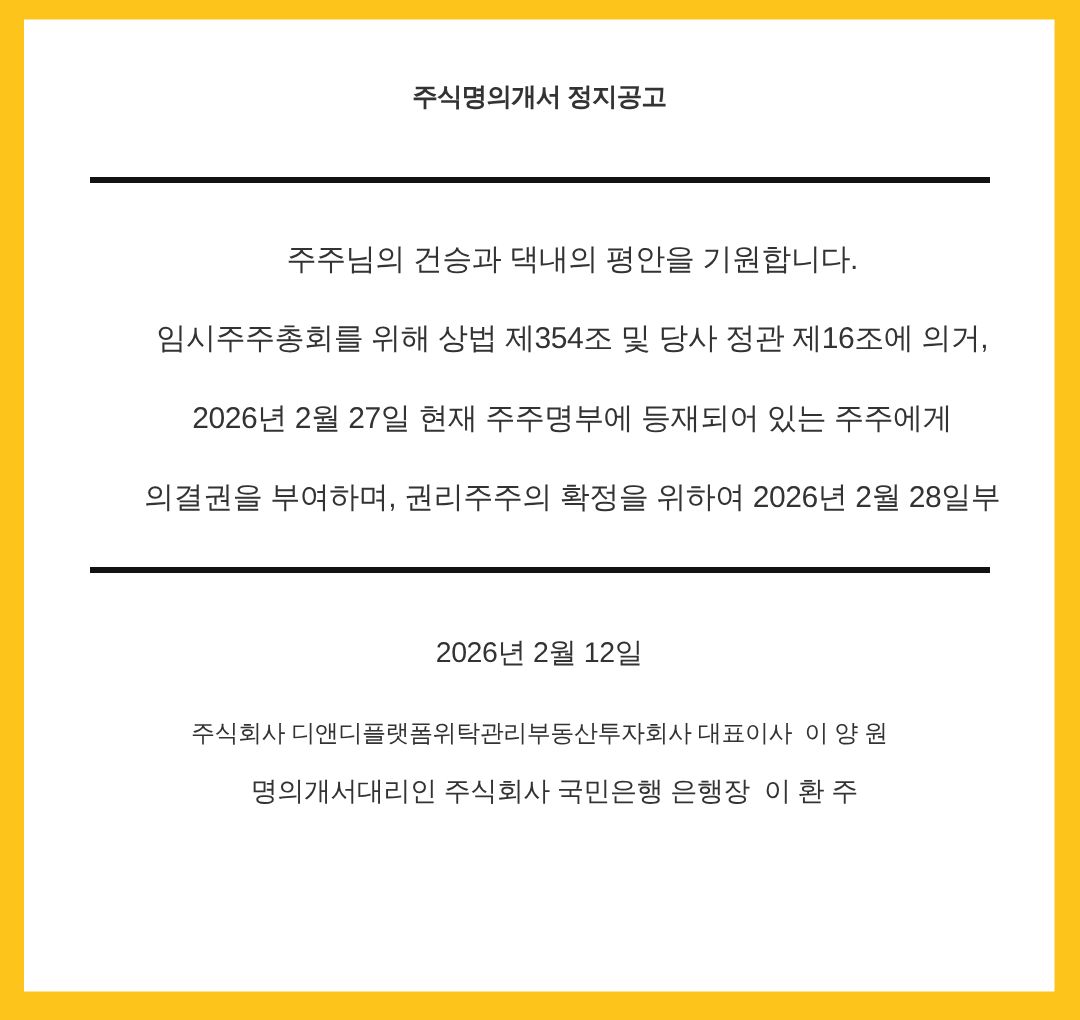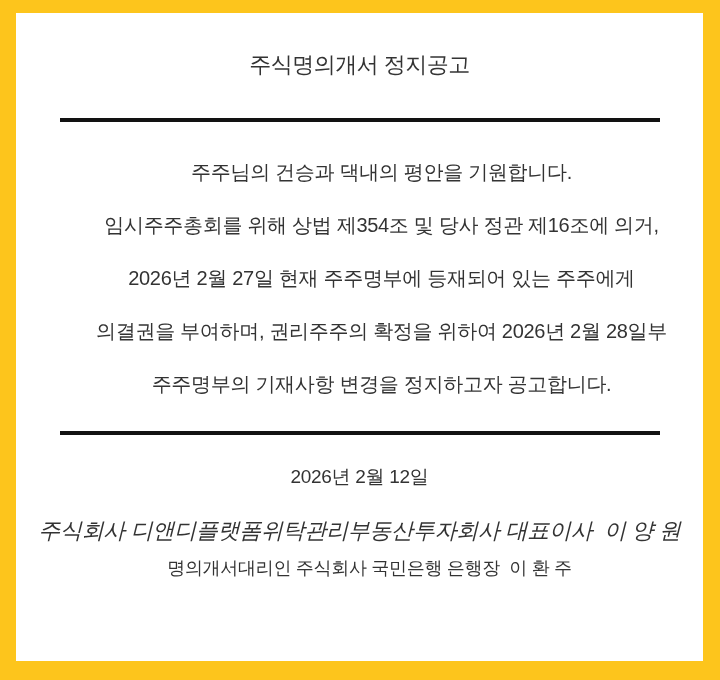--- a/index.html
+++ b/index.html
@@ -18,22 +18,22 @@
     left: 16px;
     top: 13px;
     width: 687px;
     height: 648px;
     background: #ffffff;
     color: #333333;
   }
   .title {
     margin: 39px 0 0 0;
     text-align: center;
-    font-size: 22px;
-    font-weight: 400;
+    font-size: 17px;
+    font-weight: 700;
     line-height: 26px;
     color: #333333;
     letter-spacing: -0.5px;
   }
   .divider {
     width: 600px;
     height: 4px;
     background: #121212;
     margin: 0 auto;
   }
@@ -54,38 +54,37 @@
     align-items: center;
     justify-content: center;
     text-align: center;
     font-size: 20px;
     font-weight: 400;
     color: #333333;
     letter-spacing: -0.3px;
     white-space: pre;
   }
   .footer {
-    margin-top: 28px;
+    margin-top: 40px;
   }
   .footer p {
     margin: 0;
     text-align: center;
     color: #333333;
     white-space: pre;
     letter-spacing: -0.3px;
   }
   .footer-date {
     font-size: 19px;
     line-height: 28px;
   }
   .footer-issuer {
-    font-size: 22px;
+    font-size: 16px;
     line-height: 28px;
     margin-top: 26px !important;
-    font-style: italic;
   }
   .footer-agent {
     font-size: 18px;
     line-height: 28px;
     margin-top: 9px !important;
     padding-left: 20px;
   }
 </style>
 </head>
 <body>
@@ -94,21 +93,20 @@
 
   <h1 class="title">주식명의개서 정지공고</h1>
 
   <div class="divider divider-top"></div>
 
   <div class="body-text">
     <p class="body-line">주주님의 건승과 댁내의 평안을 기원합니다.</p>
     <p class="body-line">임시주주총회를 위해 상법 제354조 및 당사 정관 제16조에 의거,</p>
     <p class="body-line">2026년 2월 27일 현재 주주명부에 등재되어 있는 주주에게</p>
     <p class="body-line">의결권을 부여하며, 권리주주의 확정을 위하여 2026년 2월 28일부</p>
-    <p class="body-line">주주명부의 기재사항 변경을 정지하고자 공고합니다.</p>
   </div>
 
   <div class="divider divider-bottom"></div>
 
   <div class="footer">
     <p class="footer-date">2026년 2월 12일</p>
     <p class="footer-issuer">주식회사 디앤디플랫폼위탁관리부동산투자회사 대표이사  이 양 원</p>
     <p class="footer-agent">명의개서대리인 주식회사 국민은행 은행장  이 환 주</p>
   </div>
 

